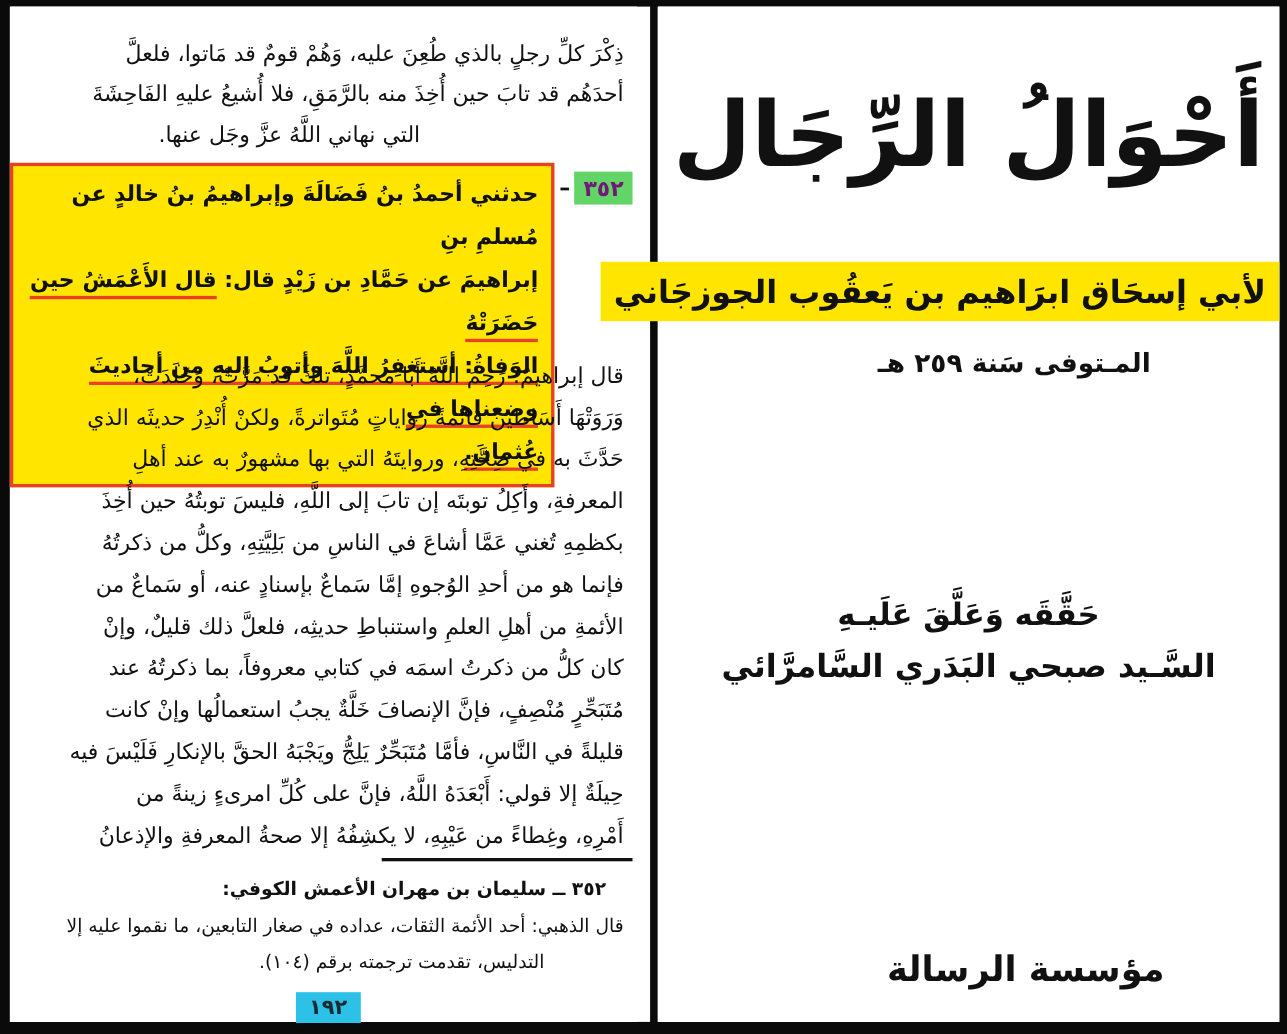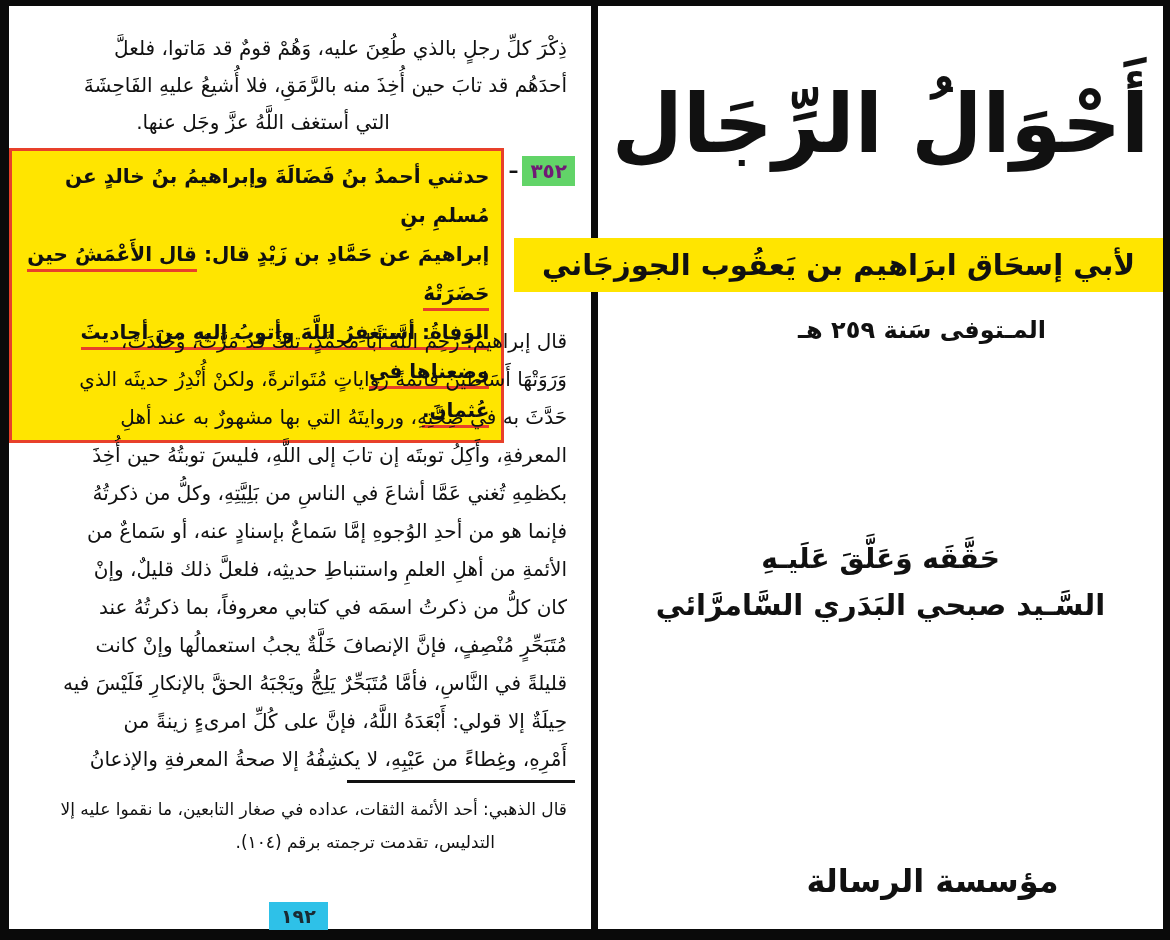--- a/index.html
+++ b/index.html
@@ -78,21 +78,21 @@
   }
   .book-title {
     position:absolute; top:4px; left:0; width:565px; height:226px;
     display:flex; align-items:center; justify-content:center;
     font-size:82px; font-weight:bold; white-space:nowrap; overflow:hidden;
     letter-spacing:-2px;
   }
   .author-highlight-wrap { position:absolute; top:232px; left:0; width:565px; }
   .author-highlight {
     display:inline-block; background:#FFE500;
-    font-size:29px; font-weight:bold; padding:10px 28px; white-space:nowrap;
+    font-size:29px; font-weight:bold; padding:10px 12px; white-space:nowrap;
   }
   .death-year-line {
     position:absolute; top:310px; left:0; width:648px;
     font-size:24px; font-weight:bold;
   }
   .editor-label {
     position:absolute; top:536px; left:0; width:565px;
     font-size:28px; font-weight:bold;
   }
   .editor-name {
@@ -111,21 +111,21 @@
 <div class="frame frame-bottom"></div>
 <div class="frame frame-left"></div>
 <div class="frame frame-right"></div>
 <div class="frame page-divider"></div>
 
 <div class="left-page">
 
   <div class="intro-paragraph">
     <div>ذِكْرَ كلِّ رجلٍ بالذي طُعِنَ عليه، وَهُمْ قومٌ قد مَاتوا، فلعلَّ</div>
     <div>أحدَهُم قد تابَ حين أُخِذَ منه بالرَّمَقِ، فلا أُشيعُ عليهِ الفَاحِشَةَ</div>
-    <div class="line3">التي أستغف اللَّهُ عزَّ وجَل عنها.</div>
+    <div class="line3">التي نهاني اللَّهُ عزَّ وجَل عنها.</div>
   </div>
 
   <div class="entry-row">
     <span class="entry-number-badge">٣٥٢</span>
     <span class="entry-dash">–</span>
     <div class="entry-highlight-box">
       <div>حدثني أحمدُ بنُ فَضَالَةَ وإبراهيمُ بنُ خالدٍ عن مُسلمِ بنِ</div>
       <div><span>إبراهيمَ عن حَمَّادِ بن زَيْدٍ قال: </span><span class="u">قال الأَعْمَشُ حين حَضَرَتْهُ</span></div>
       <div><span class="u">الوَفاةُ: أستغفِرُ اللَّهَ وأتوبُ إليهِ من أحاديثَ وضعناها في</span></div>
       <div><span class="u">عُثمانَ.</span></div>
@@ -143,20 +143,21 @@
     <div>كان كلُّ من ذكرتُ اسمَه في كتابي معروفاً، بما ذكرتُهُ عند</div>
     <div>مُتَبَحِّرٍ مُنْصِفٍ، فإنَّ الإنصافَ خَلَّةٌ يجبُ استعمالُها وإنْ كانت</div>
     <div>قليلةً في النَّاسِ، فأمَّا مُتَبَحِّرٌ يَلِجُّ ويَجْبَهُ الحقَّ بالإنكارِ فَلَيْسَ فيه</div>
     <div>حِيلَةٌ إلا قولي: أَبْعَدَهُ اللَّهُ، فإنَّ على كُلِّ امرىءٍ زينةً من</div>
     <div>أَمْرِهِ، وغِطاءً من عَيْبِهِ، لا يكشِفُهُ إلا صحةُ المعرفةِ والإذعانُ</div>
   </div>
 
   <div class="footnote-separator"></div>
 
   <div class="footnote">
+    <div class="footnote-heading">٣٥٢ ــ سليمان بن مهران الأعمش الكوفي:</div>
     <div>قال الذهبي: أحد الأئمة الثقات، عداده في صغار التابعين، ما نقموا عليه إلا</div>
     <div class="footnote-indent">التدليس، تقدمت ترجمته برقم (١٠٤).</div>
   </div>
 
   <div class="page-number-badge">١٩٢</div>
 </div>
 
 <div class="right-page">
 
   <div class="book-title">أَحْوَالُ الرِّجَال</div>

